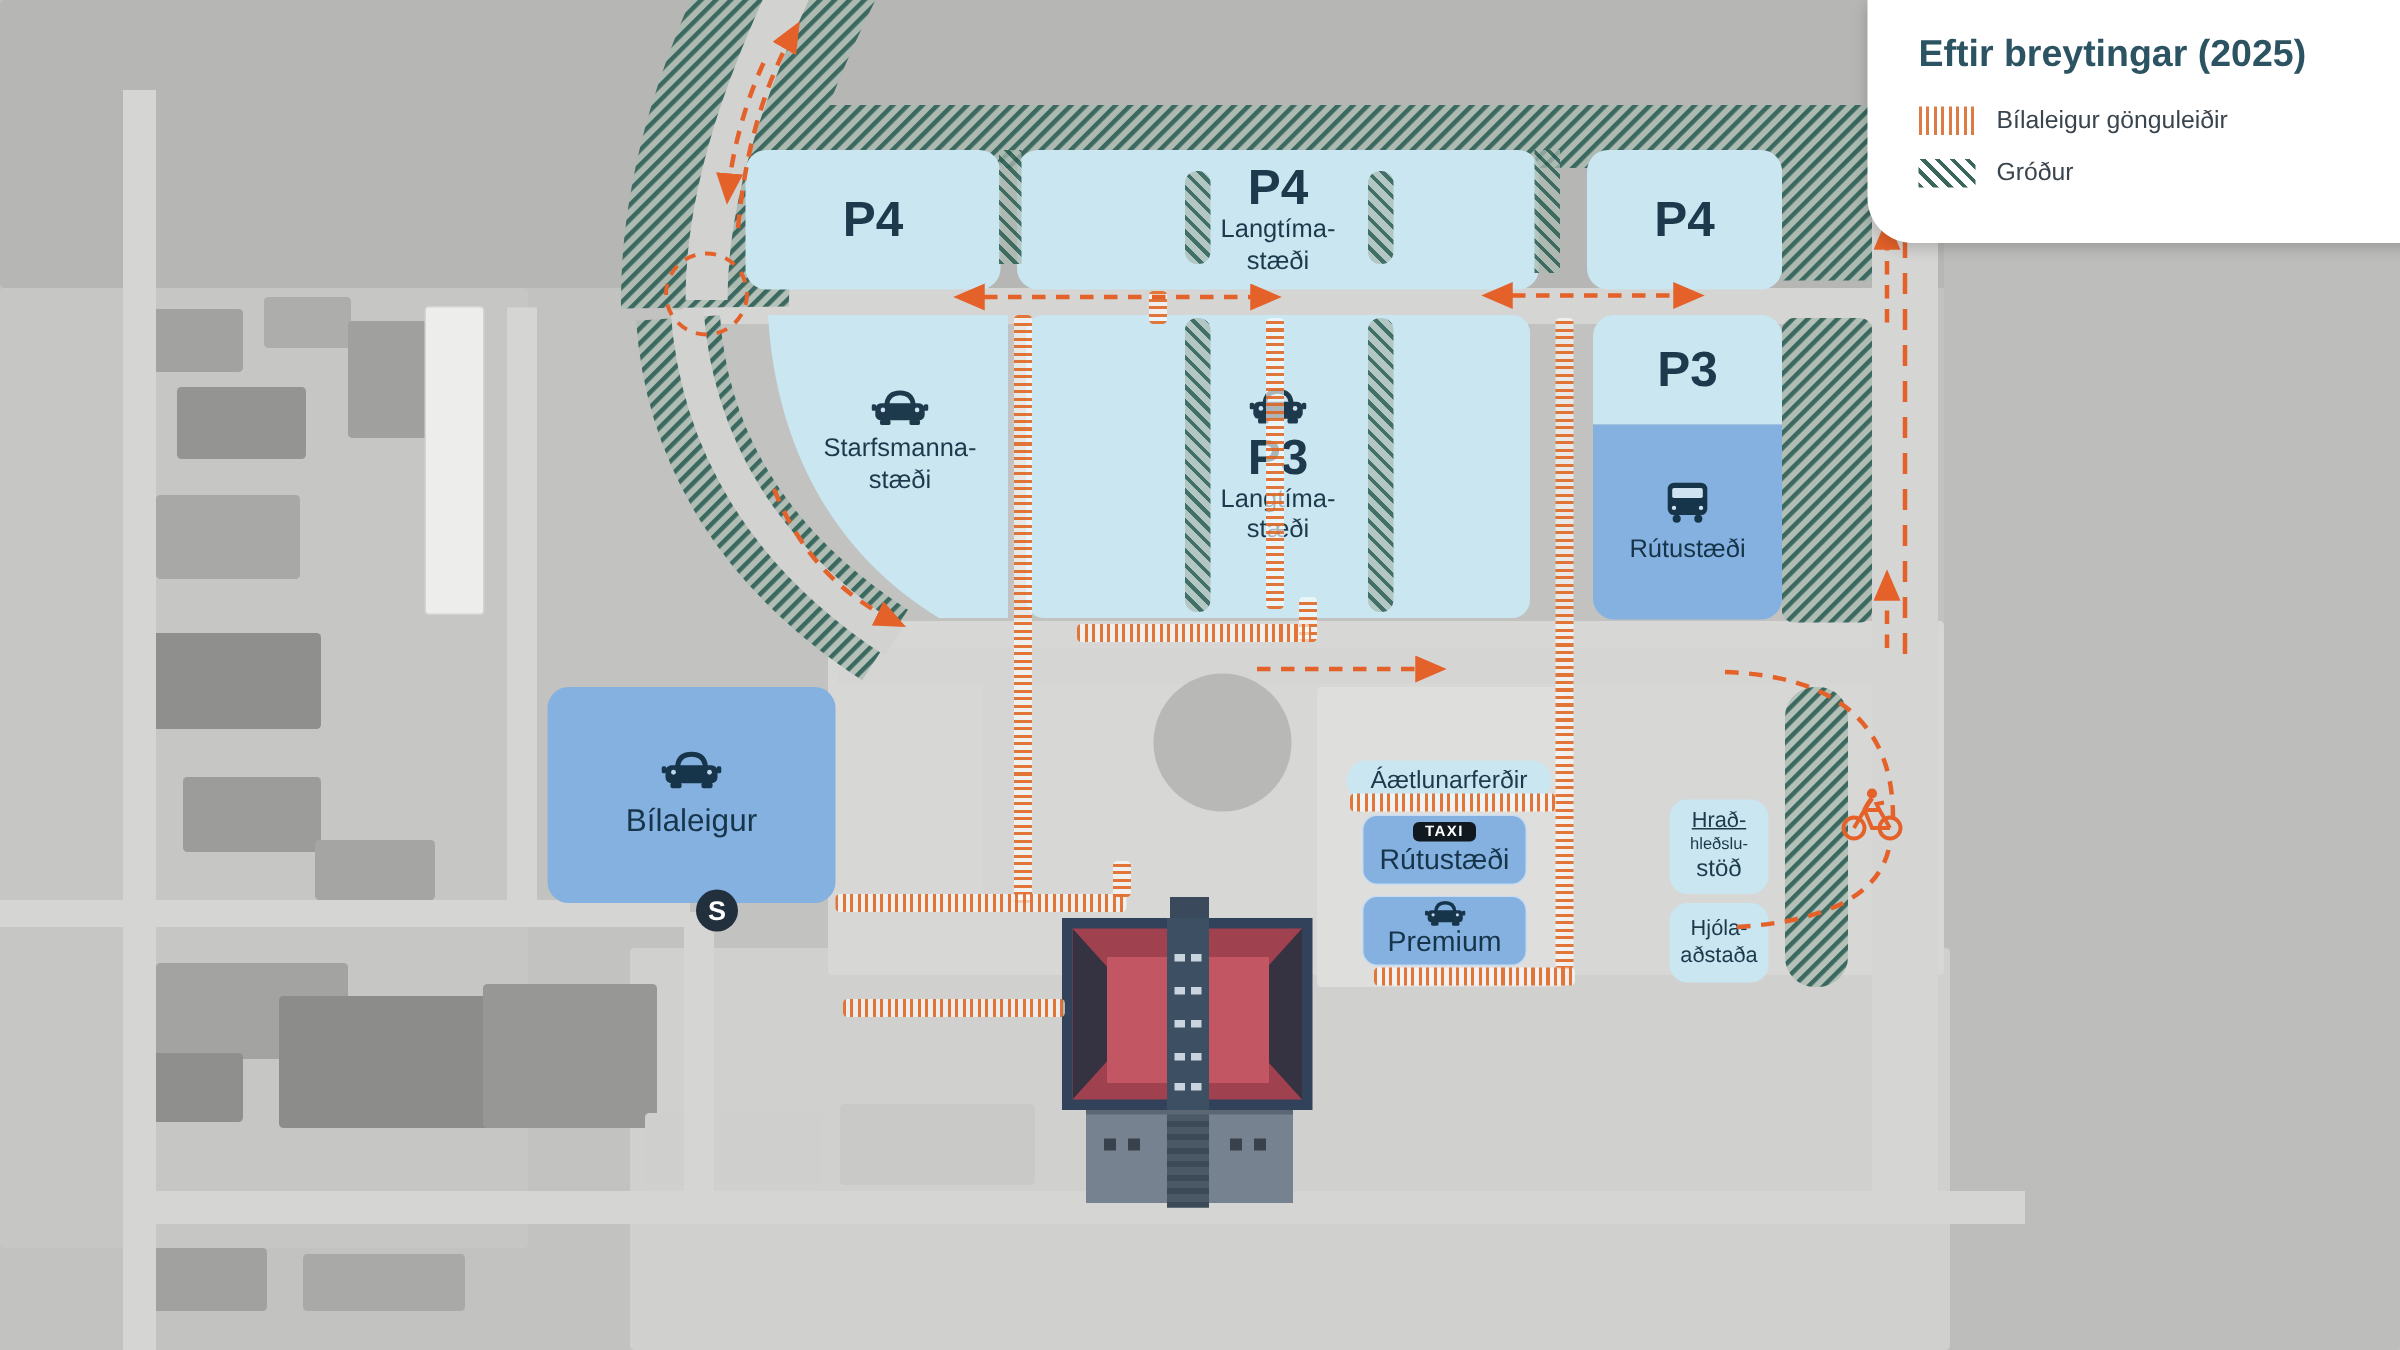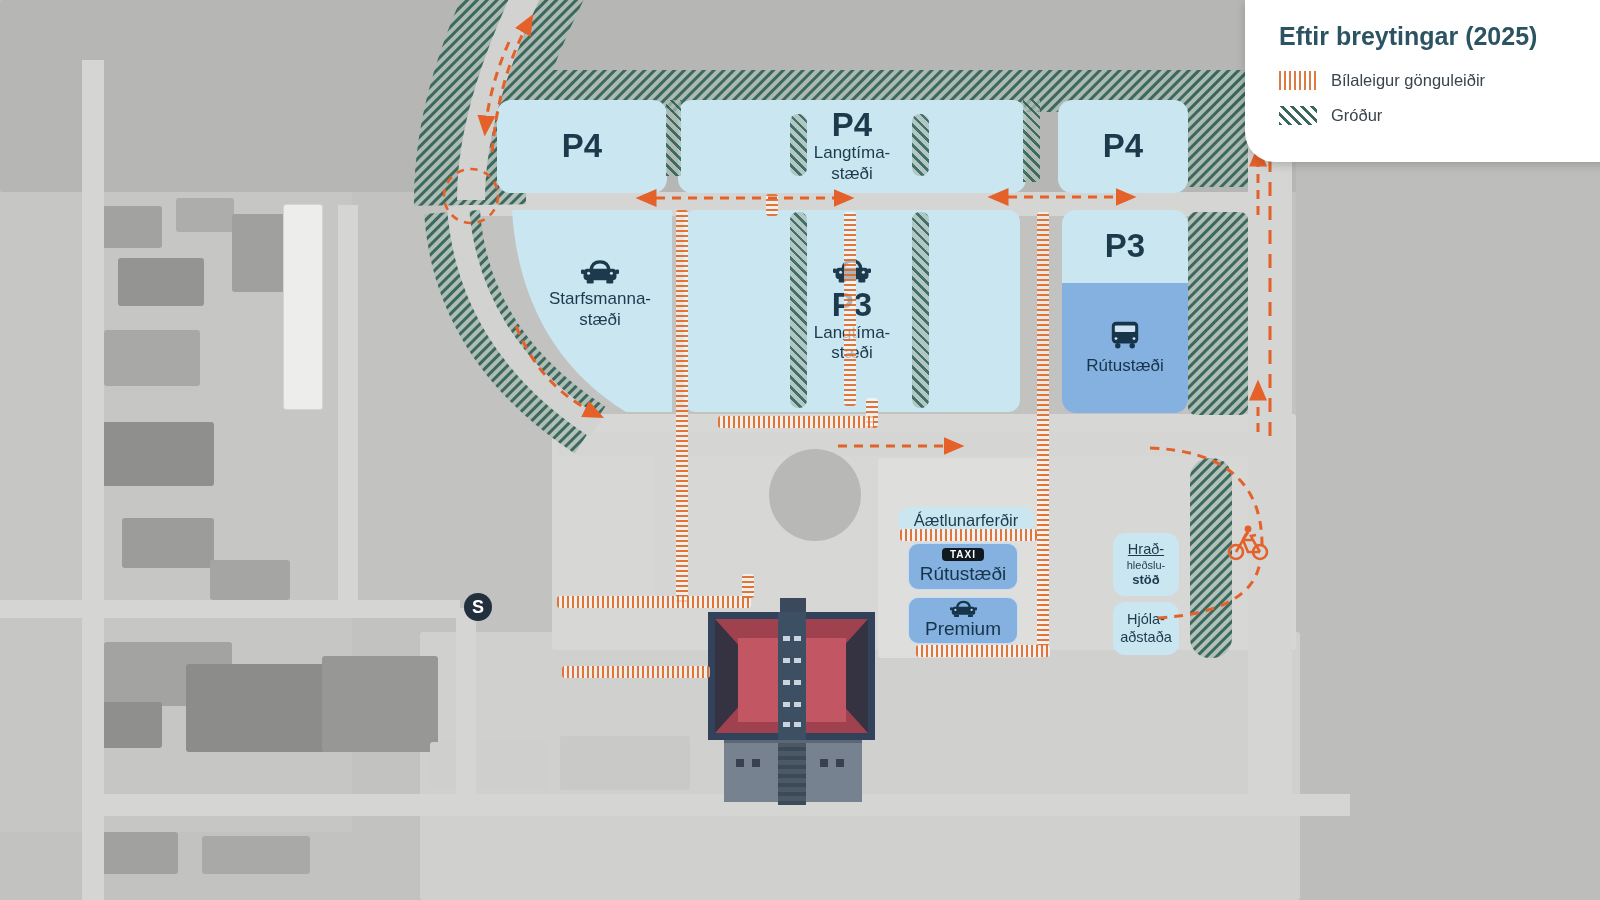--- a/index.html
+++ b/index.html
@@ -166,20 +166,33 @@
       <rect x="9" y="32" width="11" height="6" rx="2" fill="#1d3a4d"></rect>
         <rect x="40" y="32" width="11" height="6" rx="2" fill="#1d3a4d"></rect>
       <circle cx="12" cy="22" r="2.4" fill="#cfe2f2"></circle>
         <circle cx="48" cy="22" r="2.4" fill="#cfe2f2"></circle>
     </svg>
     <div class="pl">P3</div>
     <div class="sub">Langtíma-</div>
     <div class="sub">stæði</div>
   </div>
 
+  <div class="zm" style="left:365px;top:458px;width:192px;height:144px;gap:8px;">
+    <svg class="icon" width="40" height="27" viewBox="0 0 60 40">
+      <path d="M16 17 Q17 4 30 4 Q43 4 44 17" stroke="#16344a" stroke-width="5" fill="none"></path>
+      <rect x="4" y="15" width="52" height="18" rx="6" fill="#16344a"></rect>
+      <rect x="0" y="16" width="5" height="7" rx="2" fill="#16344a"></rect>
+        <rect x="55" y="16" width="5" height="7" rx="2" fill="#16344a"></rect>
+      <rect x="9" y="32" width="11" height="6" rx="2" fill="#16344a"></rect>
+        <rect x="40" y="32" width="11" height="6" rx="2" fill="#16344a"></rect>
+      <circle cx="12" cy="22" r="2.4" fill="#bcd6ee"></circle>
+        <circle cx="48" cy="22" r="2.4" fill="#bcd6ee"></circle>
+    </svg>
+    <div class="sub2" style="font-size:21px;">Bílaleigur</div>
+  </div>
 
 
   <div class="zl" style="left:898px;top:507px;width:136px;height:27px;border-radius:13px;">
     <div class="sub" style="font-size:16.5px;">Áætlunarferðir</div>
   </div>
 
   <div class="zm" style="left:908px;top:543px;width:110px;height:47px;border-radius:10px;border:1px solid rgba(255,255,255,.55);">
     <div class="taxi">TAXI</div>
     <div class="sub2">Rútustæði</div>
   </div>
@@ -195,21 +208,21 @@
       <circle cx="12" cy="22" r="2.4" fill="#bcd6ee"></circle>
         <circle cx="48" cy="22" r="2.4" fill="#bcd6ee"></circle>
     </svg>
     <div class="sub2">Premium</div>
   </div>
 
 
   <div class="zl" style="left:1113px;top:533px;width:66px;height:63px;border-radius:12px;z-index:32;">
     <div class="sub" style="font-size:14.5px;text-decoration:underline;">Hrað-</div>
     <div class="sub" style="font-size:11px;">hleðslu-</div>
-    <div class="sub" style="font-size:13px;font-weight:bold;">stöð</div>
+    <div class="sub" style="font-size:16px;">stöð</div>
   </div>
 
   <div class="zl" style="left:1113px;top:602px;width:66px;height:53px;border-radius:12px;z-index:32;">
     <div class="sub" style="font-size:14.5px;">Hjóla-</div>
     <div class="sub" style="font-size:14.5px;">aðstaða</div>
   </div>
 
   <div class="gh" style="left:790px;top:114px;width:17px;height:62px;"></div>
   <div class="gh" style="left:912px;top:114px;width:17px;height:62px;"></div>
   <div class="gh" style="left:790px;top:212px;width:17px;height:196px;"></div>

